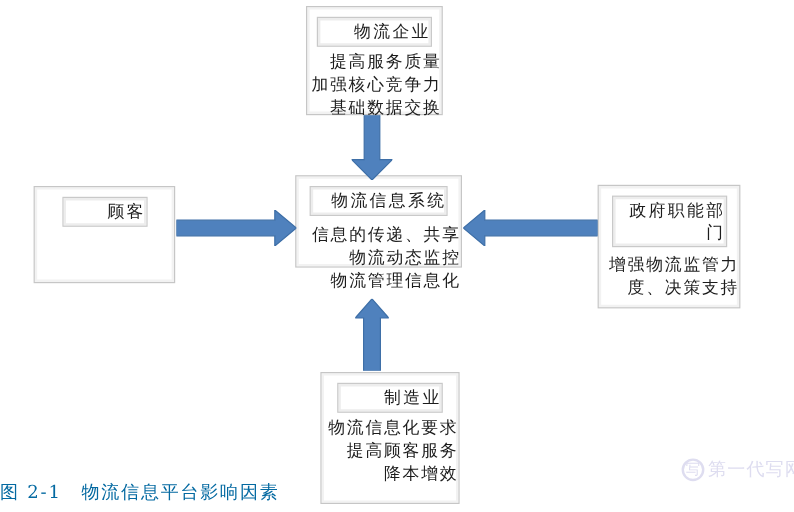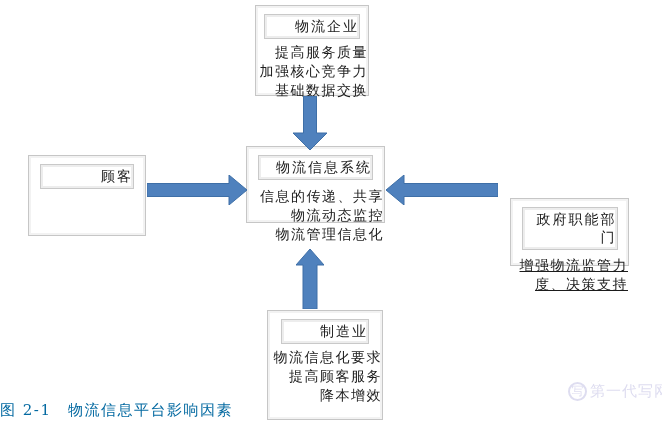--- a/index.html
+++ b/index.html
@@ -46,35 +46,35 @@
   <div class="node" style="left:255px;top:5px;width:114px;height:91px;">
     <div class="node-title" style="width:96px;">物流企业</div>
     <div class="node-lines">
       <div>提高服务质量</div>
       <div>加强核心竞争力</div>
       <div>基础数据交换</div>
     </div>
   </div>
 
   <div class="node" style="left:28px;top:155px;width:118px;height:81px;">
-    <div class="node-title" style="width:94px;">顾客</div>
+    <div class="node-title" style="width:71px;">顾客</div>
   </div>
 
   <div class="node" style="left:246px;top:146px;width:139px;height:77px;">
     <div class="node-title" style="width:115px;">物流信息系统</div>
     <div class="node-lines" style="margin-top:7px;">
       <div>信息的传递、共享</div>
       <div>物流动态监控</div>
       <div>物流管理信息化</div>
     </div>
   </div>
 
-  <div class="node" style="left:510px;top:154px;width:119px;height:68px;margin-top:44px;">
+  <div class="node" style="left:498px;top:154px;width:119px;height:103px;">
     <div class="node-title" style="width:96px;">政府职能部门</div>
-    <div class="node-lines" style="margin-top:6px;text-decoration:underline;">
+    <div class="node-lines" style="margin-top:6px;">
       <div>增强物流监管力</div>
       <div>度、决策支持</div>
     </div>
   </div>
 
   <div class="node" style="left:267px;top:310px;width:116px;height:110px;">
     <div class="node-title" style="width:88px;">制造业</div>
     <div class="node-lines">
       <div>物流信息化要求</div>
       <div>提高顾客服务</div>

